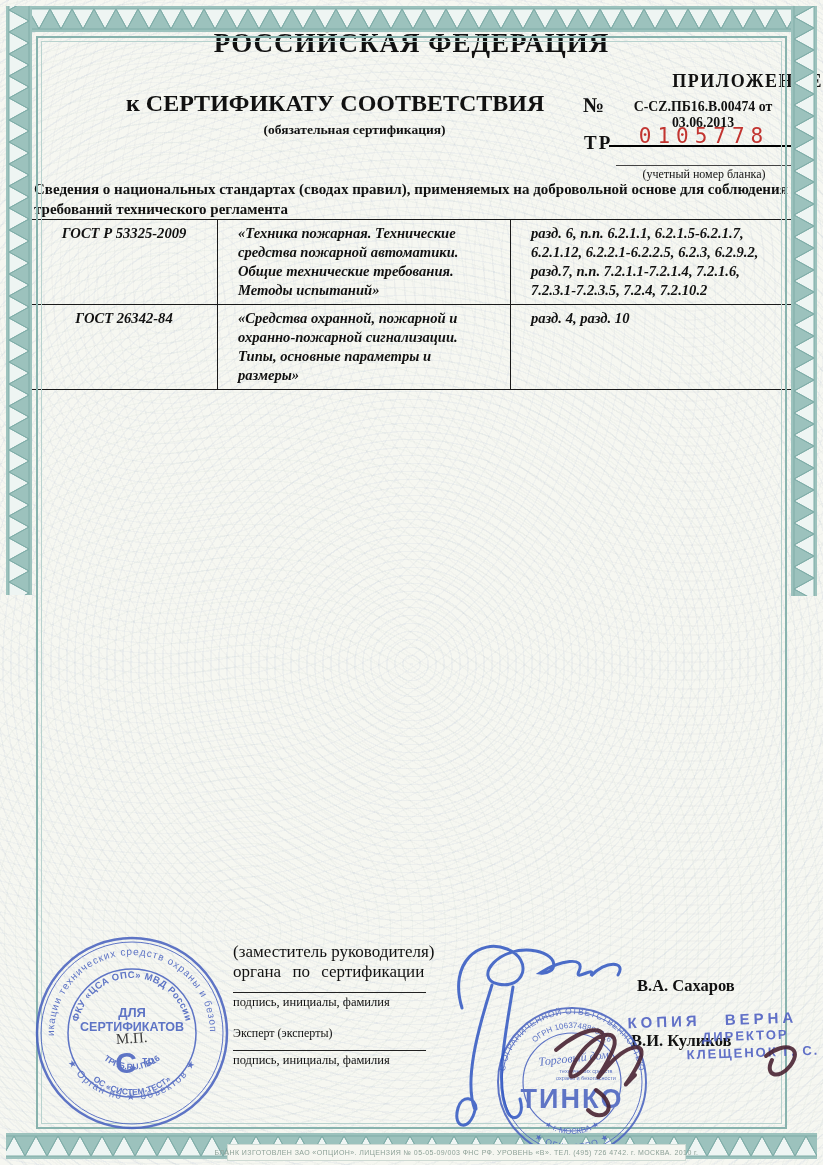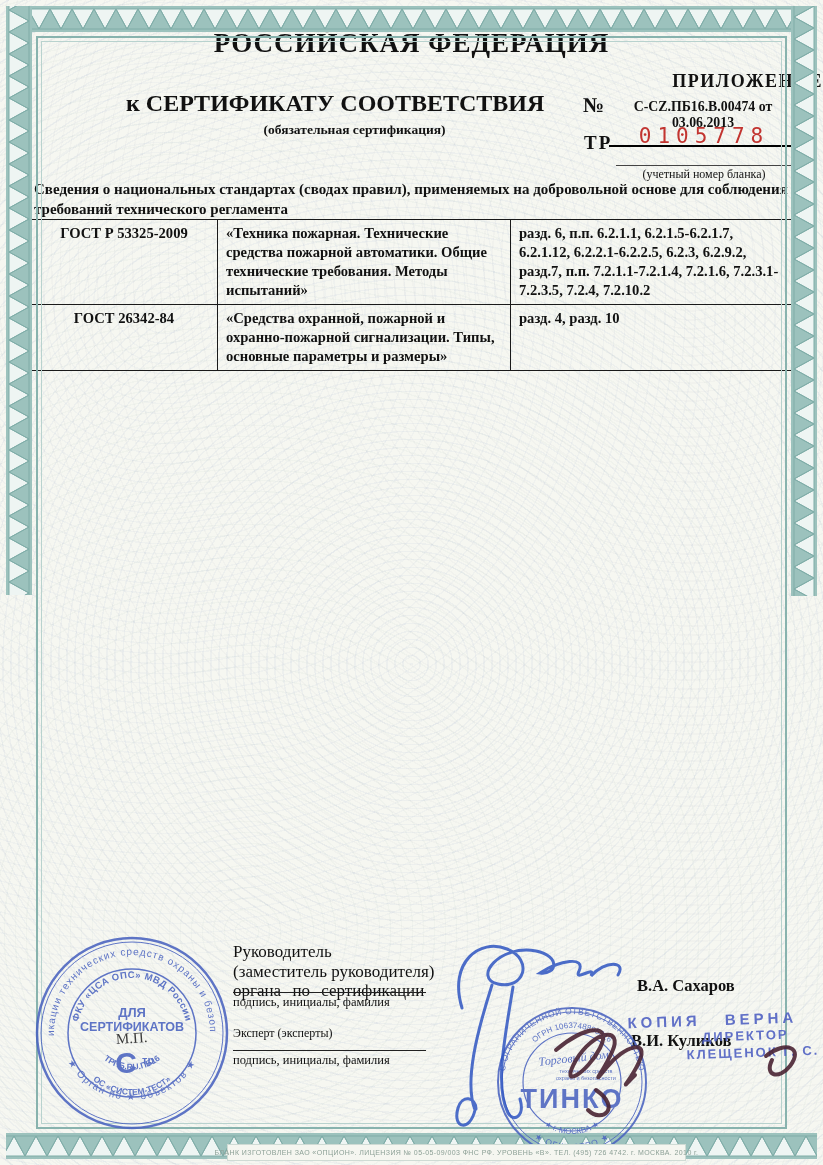--- a/index.html
+++ b/index.html
@@ -27,21 +27,21 @@
   .tr-label{position:absolute;left:584px;top:132px;font-size:19px;font-weight:bold;letter-spacing:2px;}
   .blank-wrap{position:absolute;left:616px;top:124px;width:176px;text-align:center;}
   .blank-num{font-family:"DejaVu Sans Mono",monospace;color:#c23430;font-size:21px;letter-spacing:6px;border-bottom:1.5px solid #444;padding-bottom:17px;text-align:center;}
   .blank-cap{font-size:12px;padding-top:1px;}
 
   .intro{position:absolute;left:34px;right:28px;top:180px;font-size:15px;font-weight:bold;line-height:1.32;}
 
   table.std{position:absolute;left:30px;top:219px;width:765px;border-collapse:collapse;table-layout:fixed;}
   table.std th, table.std td{border:1.6px solid #1a1a1a;font-weight:bold;font-size:14.6px;line-height:1.3;}
   table.std th{text-align:center;vertical-align:middle;height:70px;padding:2px 6px;}
-  table.std td{vertical-align:top;padding:4px 8px;}
+  table.std td{vertical-align:top;padding:4px 20px;font-style:italic;}
   td.code{text-align:center;padding-top:5px;}
   tr.r1 td{height:74px;}
   tr.r2 td{height:50px;}
 
   .sig-role{position:absolute;left:233px;top:942px;font-size:17px;line-height:1.16;}
   .sig-role .l3{word-spacing:7px;}
   .sig-line{position:absolute;left:233px;width:193px;border-bottom:1.5px solid #222;}
   .sig-cap{position:absolute;left:233px;font-size:12.5px;}
   .expert-role{position:absolute;left:233px;top:1026px;font-size:12px;}
   .name{position:absolute;font-size:16.5px;font-weight:bold;}
@@ -114,21 +114,20 @@
     </tr>
     <tr class="r2">
       <td class="code">ГОСТ 26342-84</td>
       <td>«Средства охранной, пожарной и охранно-пожарной сигнализации. Типы, основные параметры и размеры»</td>
       <td>разд. 4, разд. 10</td>
     </tr>
   </tbody>
     </table>
 
   <div class="sig-role">
-    <div>Руководитель</div>
     <div>(заместитель руководителя)</div>
     <div class="l3">органа по сертификации</div>
   </div>
   <div class="sig-line" style="top:992px"></div>
   <div class="sig-cap" style="top:995px">подпись, инициалы, фамилия</div>
 
   <div class="expert-role">Эксперт (эксперты)</div>
   <div class="sig-line" style="top:1050px"></div>
   <div class="sig-cap" style="top:1053px">подпись, инициалы, фамилия</div>
 

